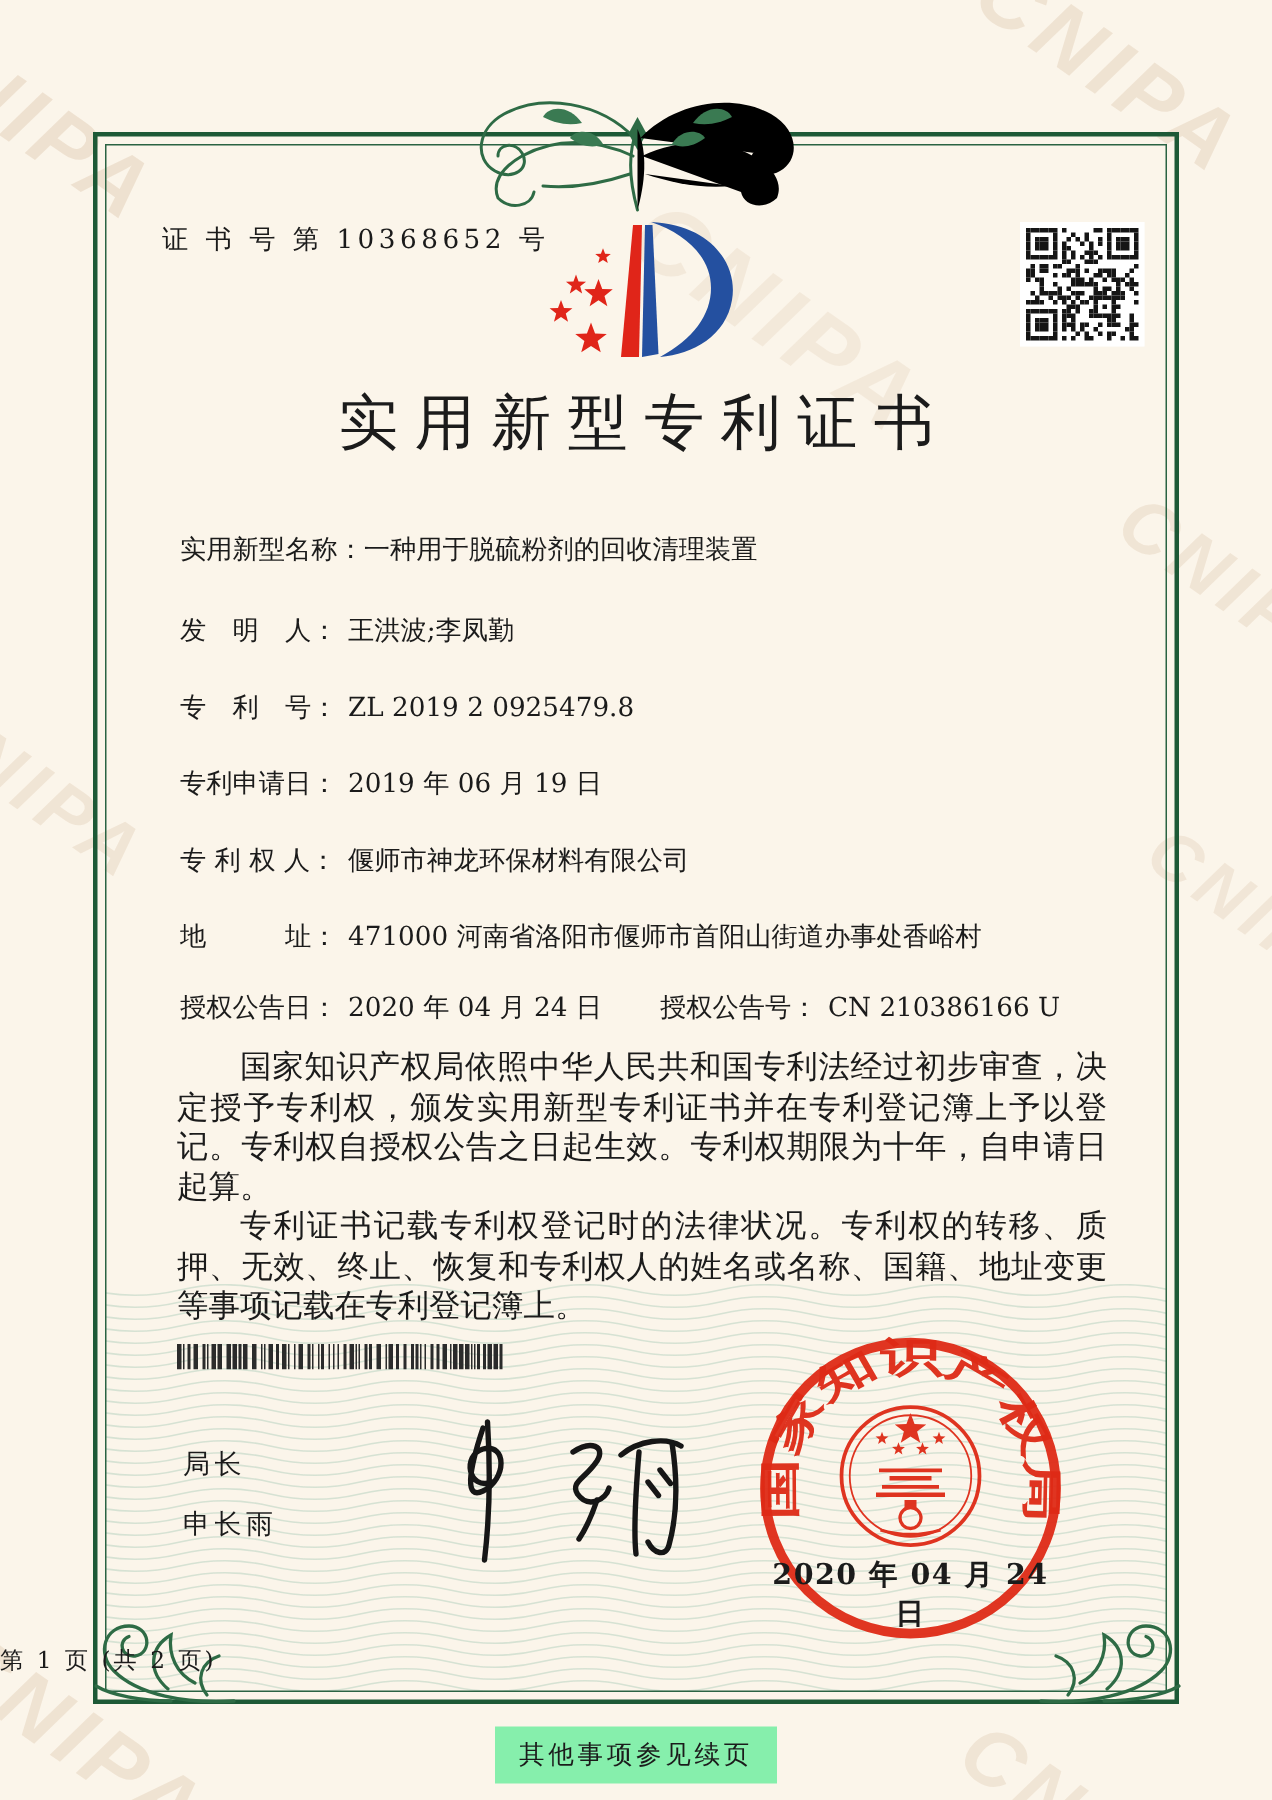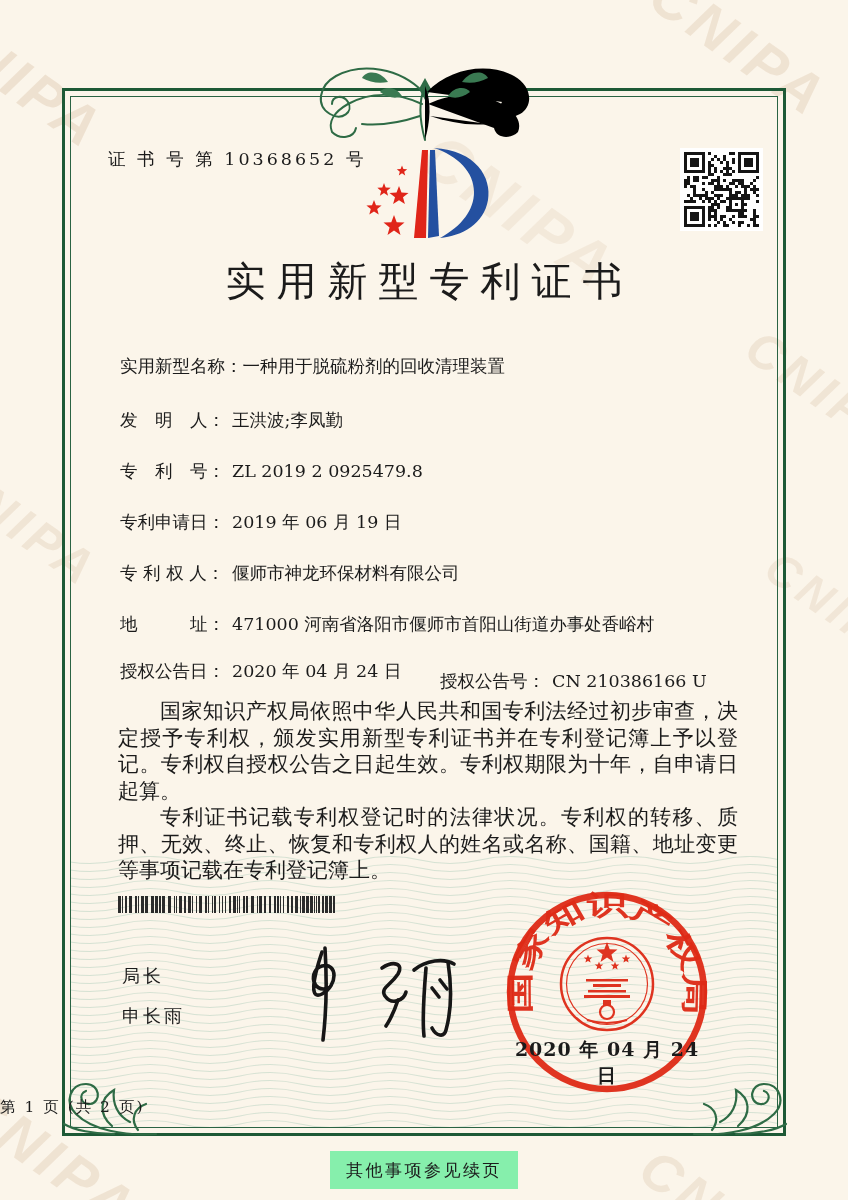--- a/index.html
+++ b/index.html
@@ -19,21 +19,21 @@
   #frame-inner{left:5px;top:5px;right:5px;bottom:5px;border:1.5px solid #2a6343;position:absolute}
   #guilloche-band{left:70px;top:856px;width:708px;height:273px;z-index:1;overflow:hidden}
   #cert-no{left:108px;top:147px;font-size:17.5px;letter-spacing:3px;z-index:3}
   #logo-box{left:356px;top:138px;z-index:3}
   #qr-box{left:680px;top:148px;width:83px;height:83px;background:#fff;z-index:3}
   #cert-title{left:0;top:254px;width:848px;text-align:center;font-size:40px;font-weight:400;
     letter-spacing:11px;text-indent:11px;z-index:3}
   .row{position:absolute;left:120px;white-space:nowrap;font-size:17.5px;z-index:3}
   .row .lab{display:inline-block;min-width:112px}
   .row .lab2{display:inline-block;min-width:112px}
-  #row-grant .cell2{position:absolute;left:320px;top:10px;white-space:nowrap}
+  #row-grant .cell2{position:absolute;left:320px;top:0;white-space:nowrap}
   #paras{left:118px;top:698px;width:620px;font-size:21px;line-height:26.5px;
     text-align:justify;z-index:3}
   #paras p{margin:0;text-indent:2em}
   #barcode-box{left:118px;top:896px;z-index:3}
   #signer-title{left:122px;top:964px;font-size:18px;letter-spacing:3px;z-index:3}
   #signer-name{left:122px;top:1004px;font-size:18px;letter-spacing:3px;z-index:3}
   #signature-box{left:252px;top:938px;z-index:3}
   #seal-box{left:500px;top:885px;z-index:4}
   #seal-date{left:506px;top:1037px;width:202px;text-align:center;font-size:19px;
     font-weight:600;letter-spacing:1px;z-index:5}

